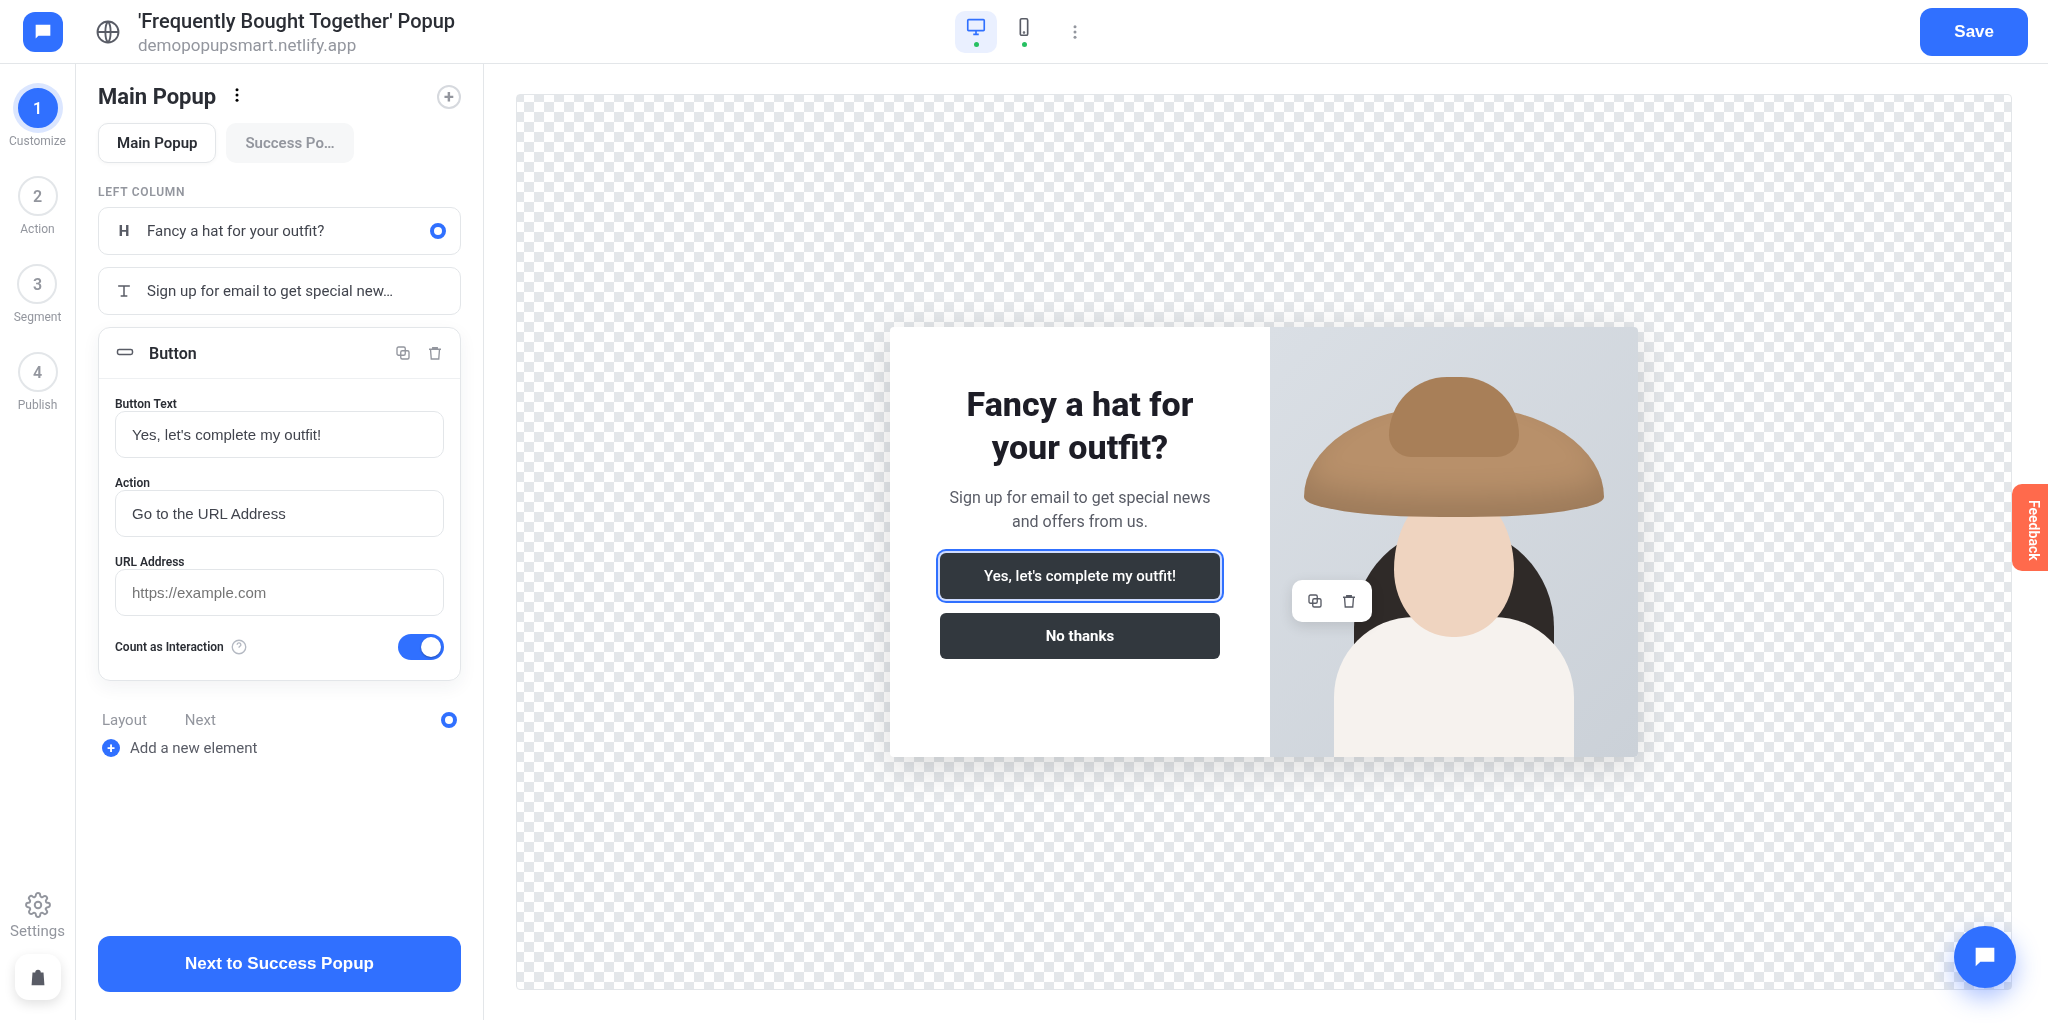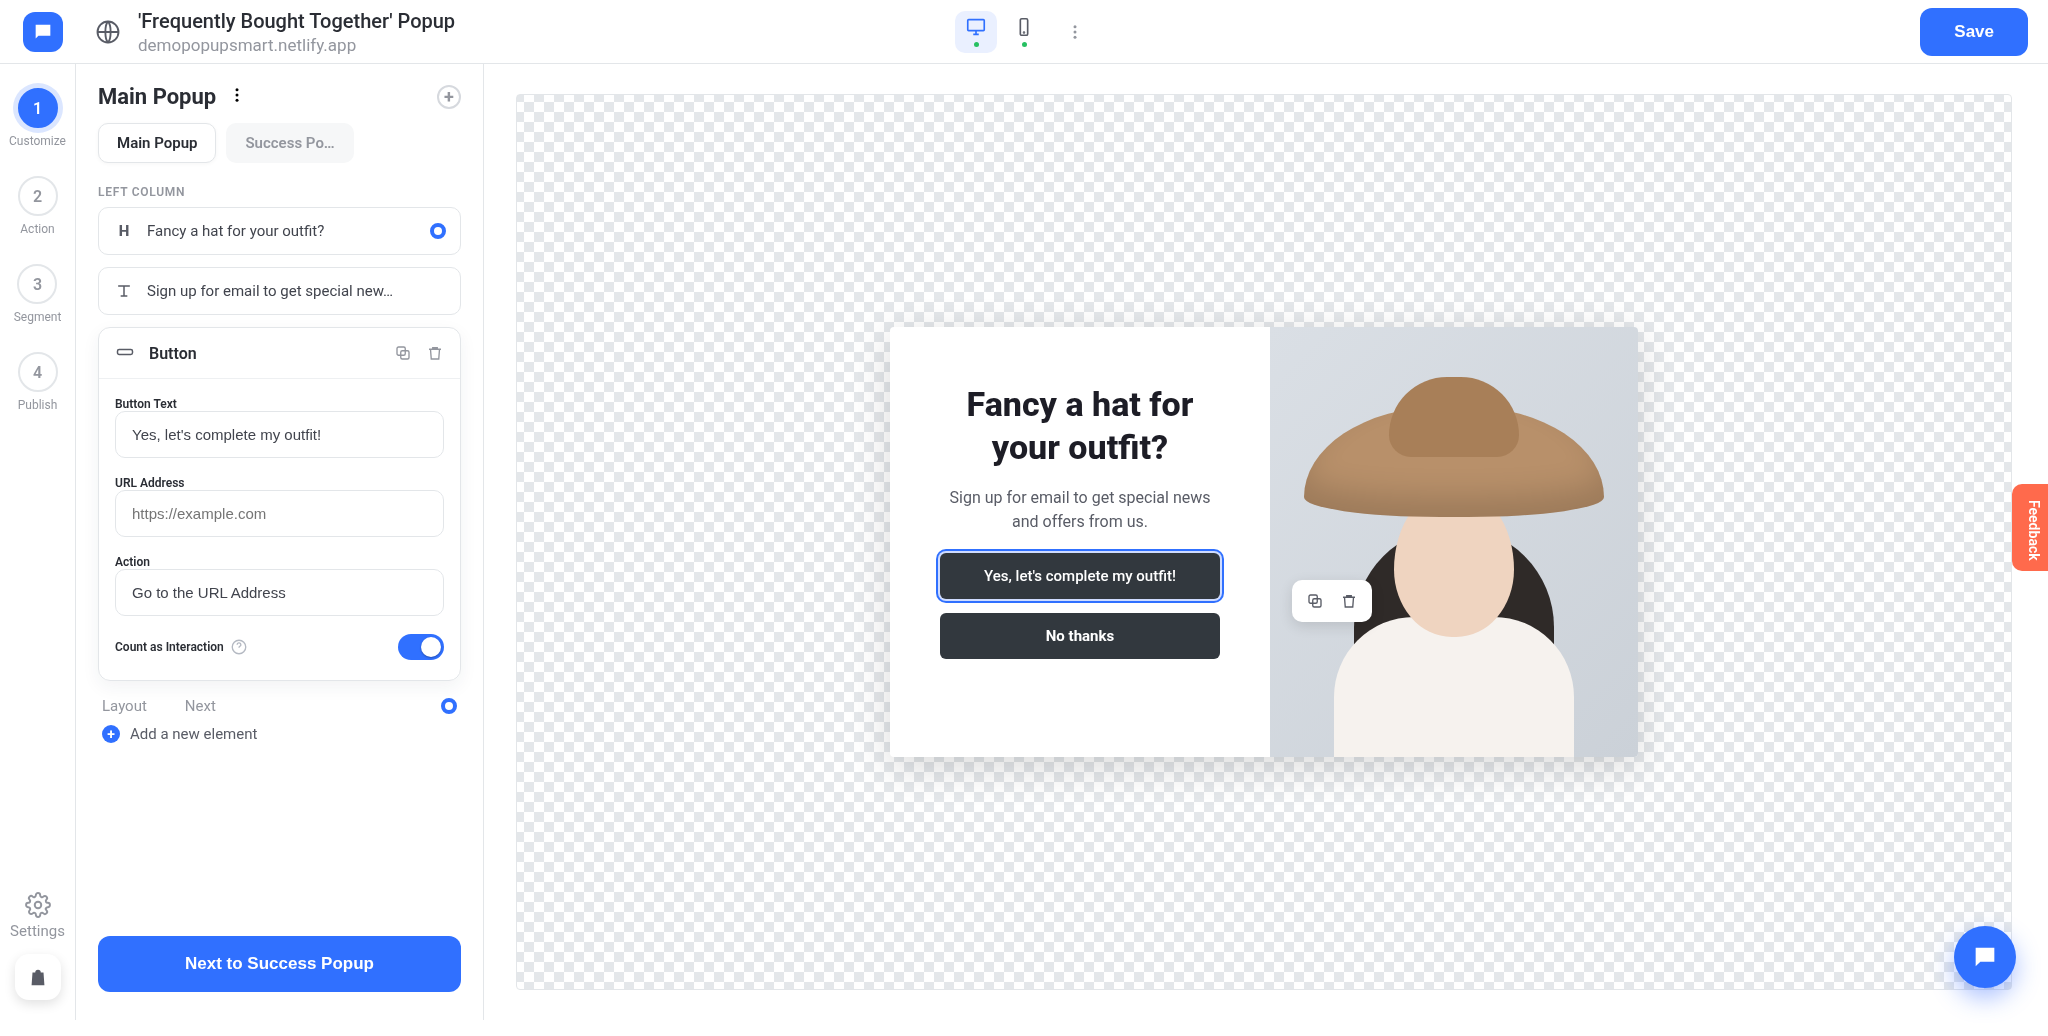--- a/index.html
+++ b/index.html
@@ -121,21 +121,21 @@
     border:1px solid var(--gray-200); border-radius:10px; padding:12px 14px;
     display:flex; align-items:center; gap:12px; margin-bottom:12px; cursor:pointer; position:relative;
     background:#fff;
   }
   .elem-row .row-icon { width:22px; height:22px; color:var(--gray-700); display:flex; align-items:center; justify-content:center;}
   .elem-row .row-icon svg { width:20px; height:20px; stroke:currentColor; fill:none; stroke-width:1.8;}
   .elem-row .row-text { flex:1; font-size:15px; color: var(--gray-800); white-space:nowrap; overflow:hidden; text-overflow:ellipsis;}
   .elem-row .sel-dot { width:16px; height:16px; border-radius:50%; border:4px solid var(--brand); background:#fff;}
 
   .card {
-    border:1px solid var(--gray-200); border-radius:12px; margin-bottom:16px; overflow:hidden;
+    border:1px solid var(--gray-200); border-radius:12px; margin-bottom:30px; overflow:hidden;
     box-shadow: 0 6px 18px rgba(40,50,70,0.06);
   }
   .card-hdr {
     display:flex; align-items:center; gap:12px; padding:14px 16px; border-bottom:1px solid var(--gray-150);
   }
   .card-hdr .row-icon { width:22px; height:22px; color:var(--gray-700);}
   .card-hdr .row-icon svg{ width:20px; height:20px; stroke:currentColor; fill:none; stroke-width:1.8;}
   .card-hdr-title { flex:1; font-size:16px; font-weight:600; }
   .card-hdr-actions { display:flex; align-items:center; gap:14px; color:var(--gray-500);}
   .card-hdr-actions svg { width:18px; height:18px; stroke:currentColor; fill:none; stroke-width:1.8; cursor:pointer;}
@@ -396,31 +396,31 @@
                 <path d="M4 7h16M9 7V5h6v2M6 7l1 13h10l1-13"></path>
               </svg>
           </span>
         </div>
         <div class="card-body">
           <div>
             <div class="form-label">Button Text</div>
             <input class="input" value="Yes, let's complete my outfit!" style="">
           </div>
           <div>
-            <div class="form-label">URL Address</div>
-            <input class="input" placeholder="https://example.com" style="">
-          </div>
-          <div>
             <div class="form-label">Action</div>
             <div class="select-wrap">
               <input class="select" readonly="" value="Go to the URL Address" style="">
               <svg class="chev" viewBox="0 0 24 24">
                   <path d="M6 9l6 6 6-6"></path>
                 </svg>
             </div>
+          </div>
+          <div>
+            <div class="form-label">URL Address</div>
+            <input class="input" placeholder="https://example.com" style="">
           </div>
           <div class="row-flex">
             <span style="display:flex;align-items:center;">
               <span class="form-label">Count as Interaction</span>
               <span class="help-icon">
                 <svg viewBox="0 0 24 24">
                     <circle cx="12" cy="12" r="9"></circle>
                     <path d="M9.5 9a2.5 2.5 0 1 1 3.5 2.3c-.9.4-1 1-1 1.7M12 17h.01"></path>
                   </svg>
               </span>

